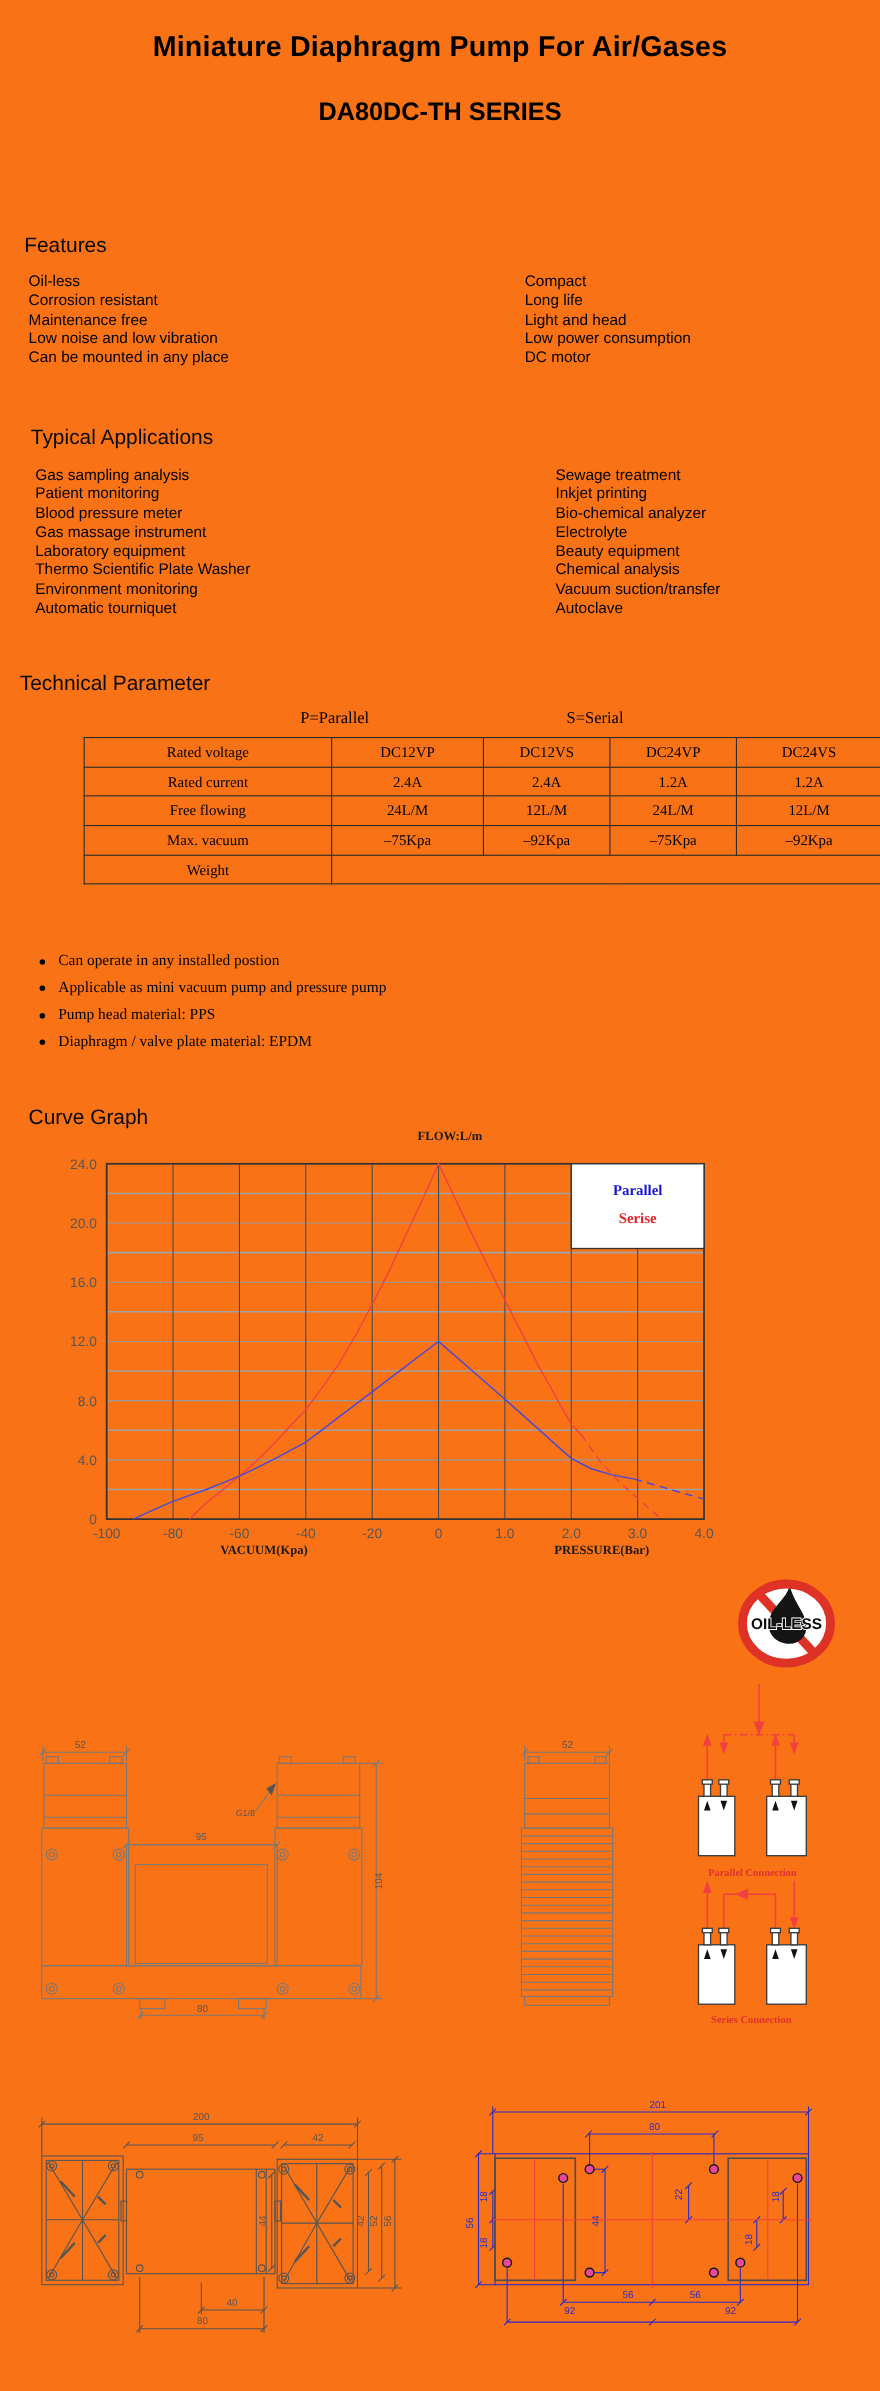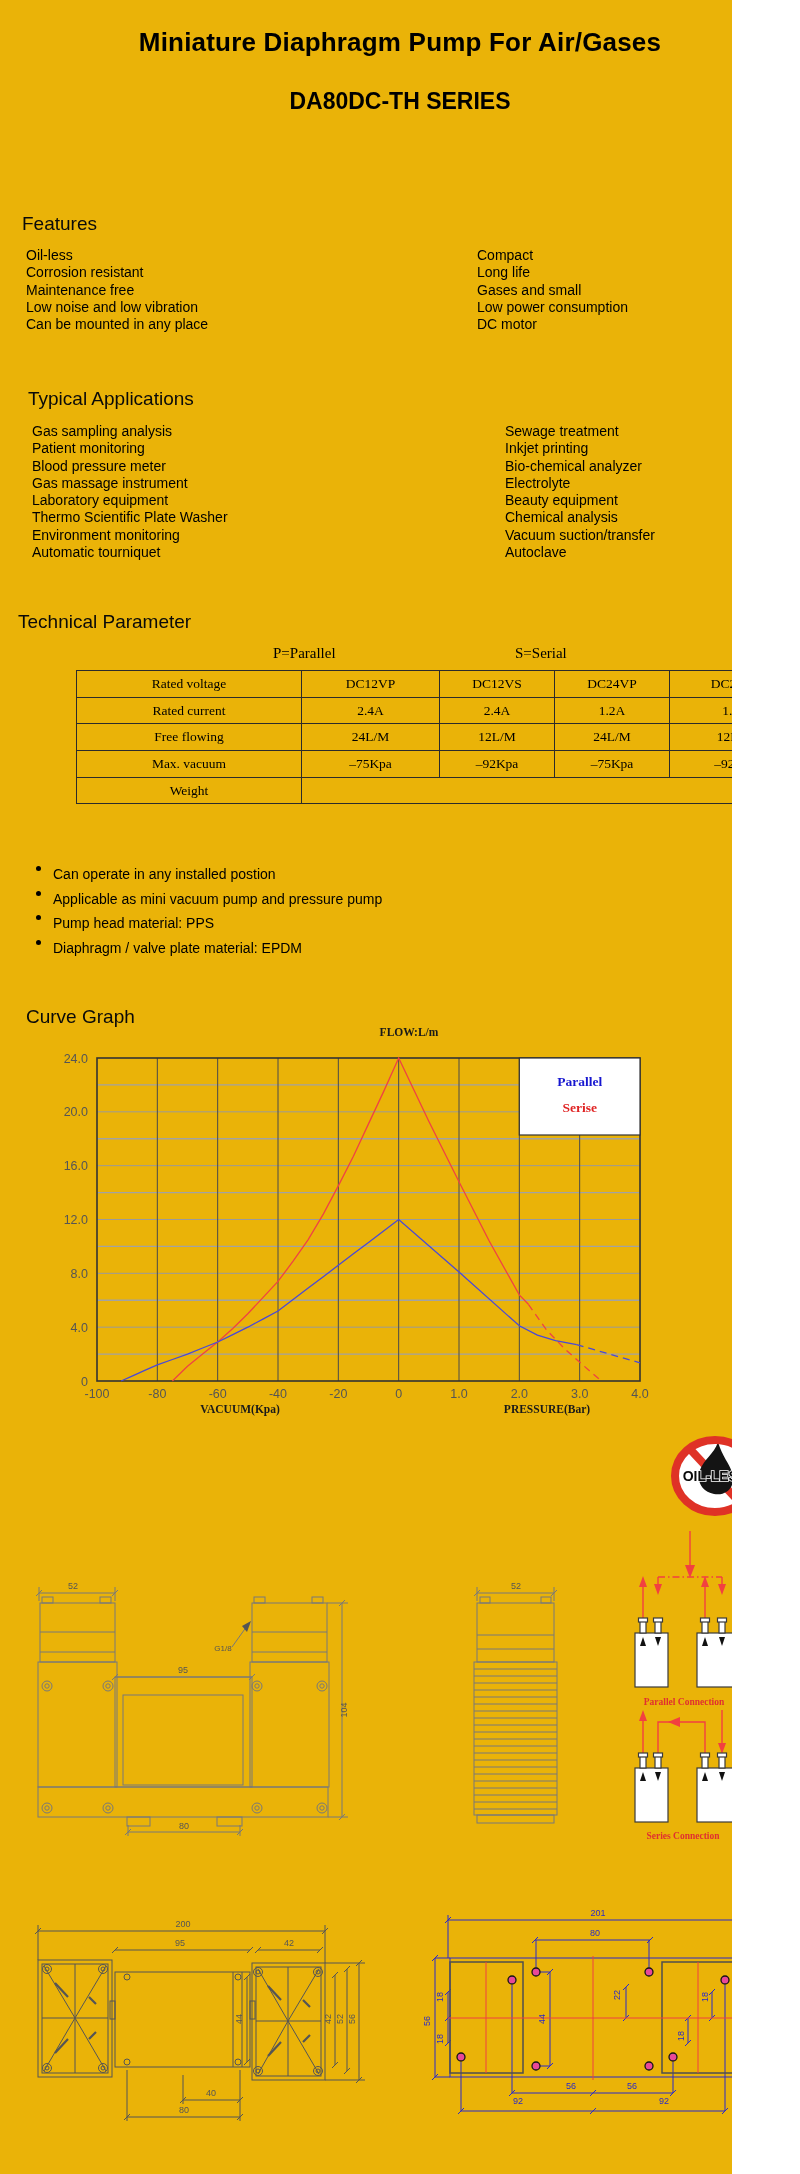--- a/index.html
+++ b/index.html
@@ -1,28 +1,28 @@
 <!DOCTYPE html>
 <html><head>
 <meta charset="utf-8">
 <style>
   html,body{margin:0;padding:0;background:#fff;}
-  #canvas{position:relative;width:732px;height:2174px;background:#eab308;overflow:hidden;
+  #canvas{position:relative;width:800px;height:2174px;background:#f97316;overflow:hidden;
           font-family:"Liberation Sans",sans-serif;color:#000;}
   .abs{position:absolute;}
   .page-title{width:800px;text-align:center;font-size:26px;font-weight:bold;letter-spacing:.2px;}
   .page-sub{width:800px;text-align:center;font-size:23px;font-weight:bold;}
   .sec-head{font-size:19px;color:#0a0a0a;margin-top:10px;}
   .list .li{font-size:14px;line-height:17.3px;white-space:nowrap;}
   .serif-note{font-family:"Liberation Serif",serif;font-size:15px;}
   table.param{border-collapse:collapse;table-layout:fixed;width:725px;margin-left:36px;}
   table.param td{border:1px solid #2b2b2b;font-family:"Liberation Serif",serif;font-size:13.5px;
                  text-align:center;height:25.7px;padding:0;overflow:hidden;}
   .vpair{display:flex;justify-content:center;}
-  .notes .note{display:flex;align-items:flex-start;margin-bottom:8.6px;font-size:14px;}
+  .notes .note{display:flex;align-items:center;margin-bottom:8.6px;font-size:14px;font-family:Liberation Serif, serif;}
   .notes .dot{width:5px;height:5px;border-radius:50%;background:#000;margin-right:12px;flex:none;}
   
   #chart{position:absolute;left:0;top:1020px;}
   #chart .gmin{stroke:#a2a2a2;stroke-width:1.4;}
   #chart .gmaj{stroke:#9a9a9a;stroke-width:1;}
   #chart .gv{stroke:#4a4a4a;stroke-width:1;}
   #chart .frame{fill:none;stroke:#333;stroke-width:1.6;}
   #chart .ylab,#chart .xlab{fill:#555;font-size:12.5px;font-family:"Liberation Sans",sans-serif;}
   #chart .cap,#chart .ctitle{fill:#1a1a1a;font-size:11.5px;font-weight:bold;font-family:"Liberation Serif",serif;}
   #chart .legendbox{fill:#fff;stroke:#333;stroke-width:1.2;}
@@ -45,21 +45,21 @@
   <div class="abs list" style="left:26px;top:247px;">
       <div class="li">Oil-less</div>
       <div class="li">Corrosion resistant</div>
       <div class="li">Maintenance free</div>
       <div class="li">Low noise and low vibration</div>
       <div class="li">Can be mounted in any place</div>
     </div>
   <div class="abs list" style="left:477px;top:247px;">
       <div class="li">Compact</div>
       <div class="li">Long life</div>
-      <div class="li">Gases and small</div>
+      <div class="li">Light and head</div>
       <div class="li">Low power consumption</div>
       <div class="li">DC motor</div>
     </div>
 
   <div class="abs sec-head" style="left:28px;top:378px;">Typical Applications</div>
   <div class="abs list" style="left:32px;top:423px;">
       <div class="li">Gas sampling analysis</div>
       <div class="li">Patient monitoring</div>
       <div class="li">Blood pressure meter</div>
       <div class="li">Gas massage instrument</div>

